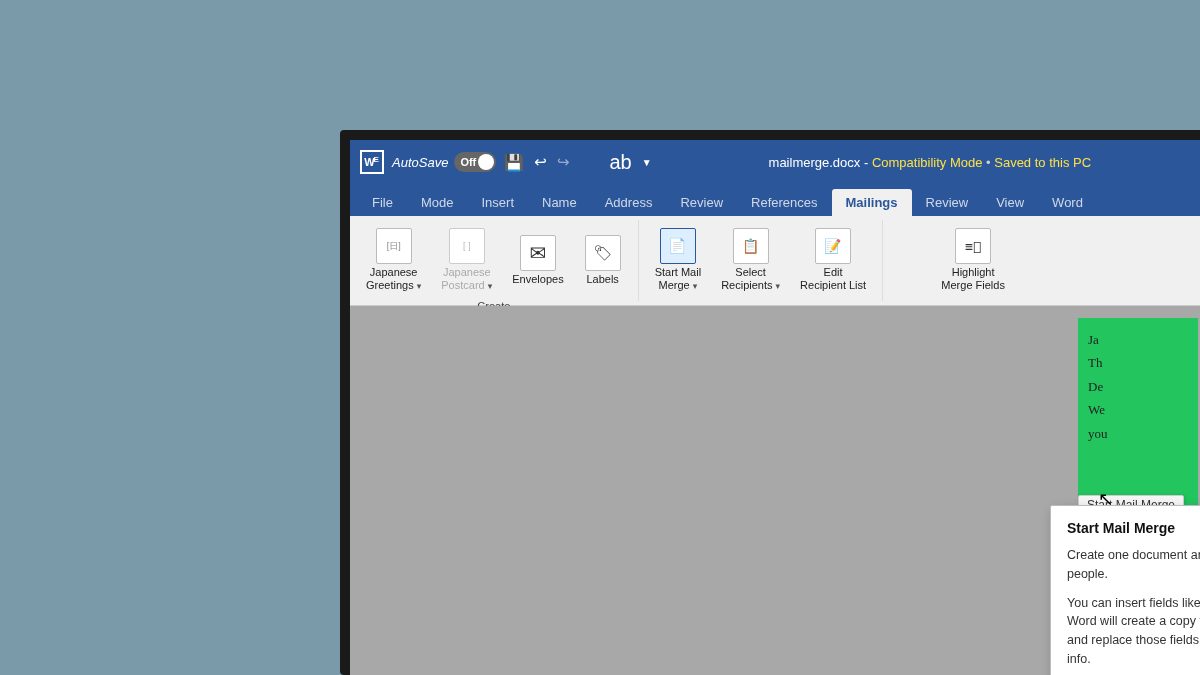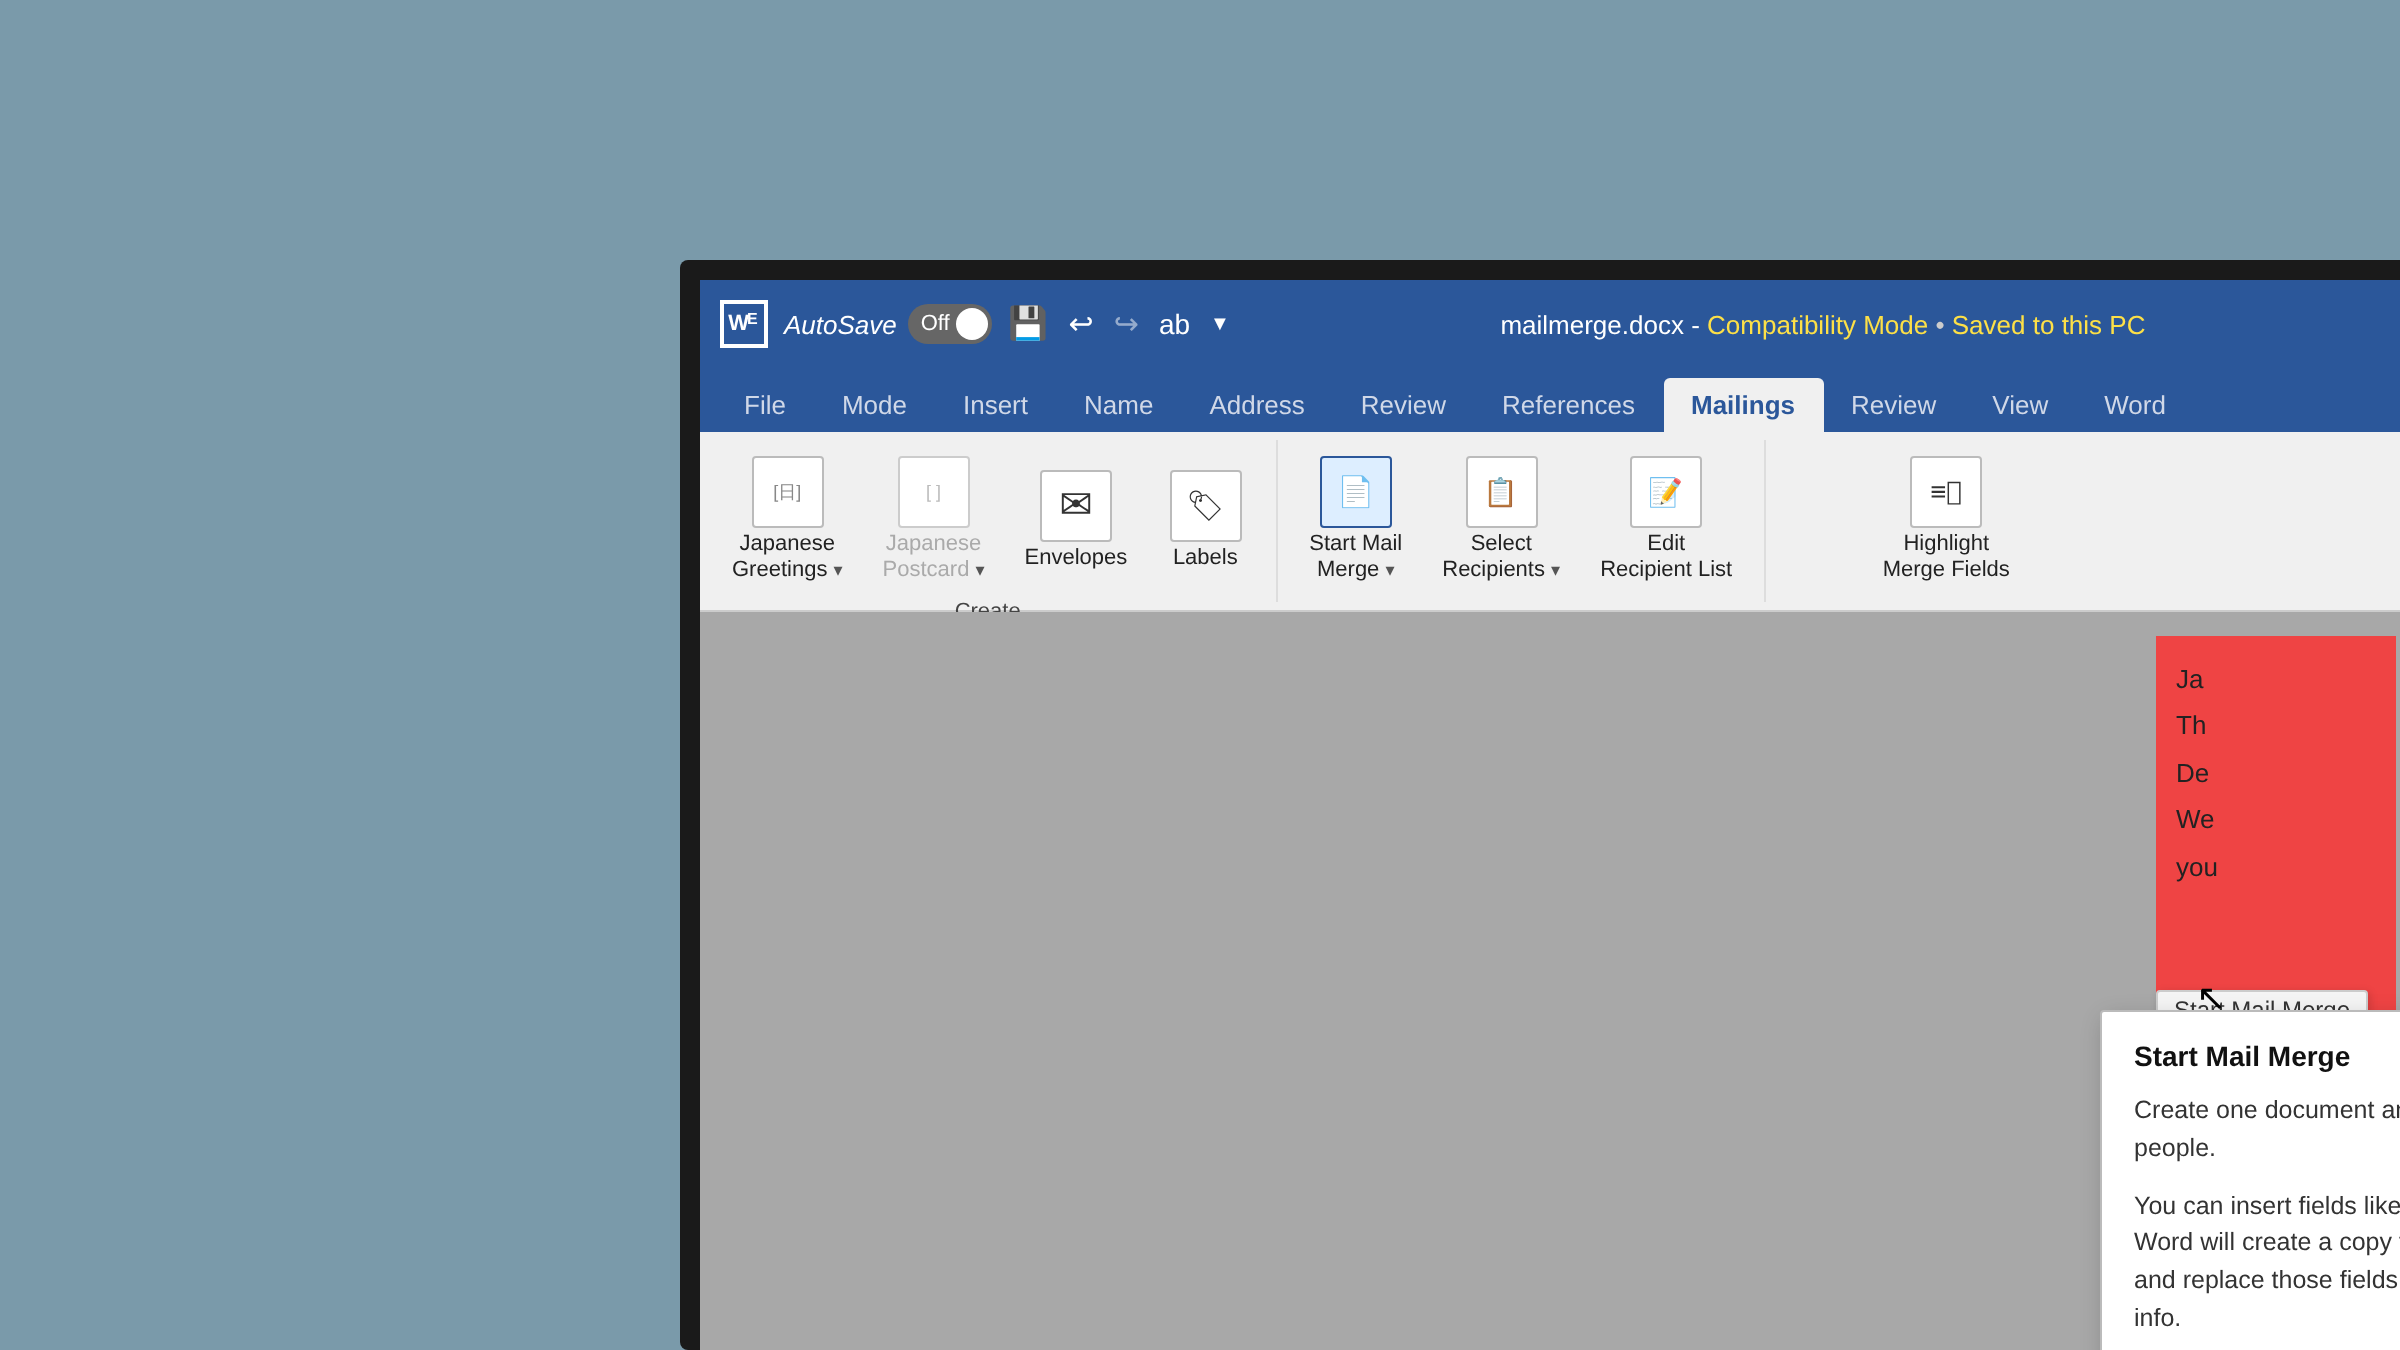--- a/index.html
+++ b/index.html
@@ -85,21 +85,21 @@
     .toggle-switch .knob {
       width: 16px;
       height: 16px;
       background: white;
       border-radius: 50%;
       margin-left: 22px;
     }
     .toggle-text {
       font-size: 11px;
       color: white;
-      font-weight: normal;
+      font-weight: bold;
       position: absolute;
       left: 6px;
     }
 
     .title-bar-icons {
       display: flex;
       align-items: center;
       gap: 10px;
       color: white;
       font-size: 16px;
@@ -285,24 +285,25 @@
       flex: 1;
       background: #a8a8a8;
       display: flex;
       justify-content: flex-end;
       align-items: flex-start;
       overflow: hidden;
       padding: 12px;
     }
 
     .doc-right-text {
-      background: #ef4444;
+      background: #22c55e;
       width: 120px;
       height: 100%;
       padding: 10px;
+      font-family: Liberation Serif, serif;
     }
 
     .doc-right-line {
       font-size: 13px;
       color: #222;
       line-height: 1.8;
     }
 
     
     .cursor-arrow {
@@ -347,21 +348,21 @@
       <div class="toggle-switch">
         <span class="toggle-text">Off</span>
         <div class="knob"></div>
       </div>
     </div>
 
     <div class="title-bar-icons">
       <span style="font-size:16px;">💾</span>
       <span style="font-size:15px;">↩</span>
       <span style="font-size:15px; opacity:0.5;">↪</span>
-      <span style="font-size:14px;">ab</span>
+      <span style="font-size:20px;margin-left:30px;">ab</span>
       <span style="font-size:10px;">▼</span>
     </div>
 
     <div class="title-text">
       <span>mailmerge.docx</span>
       <span> - </span>
       <span class="compatibility-badge">Compatibility Mode</span>
       <span style="color:#ccc;"> • </span>
       <span class="compatibility-badge">Saved to this PC</span>
     </div>

